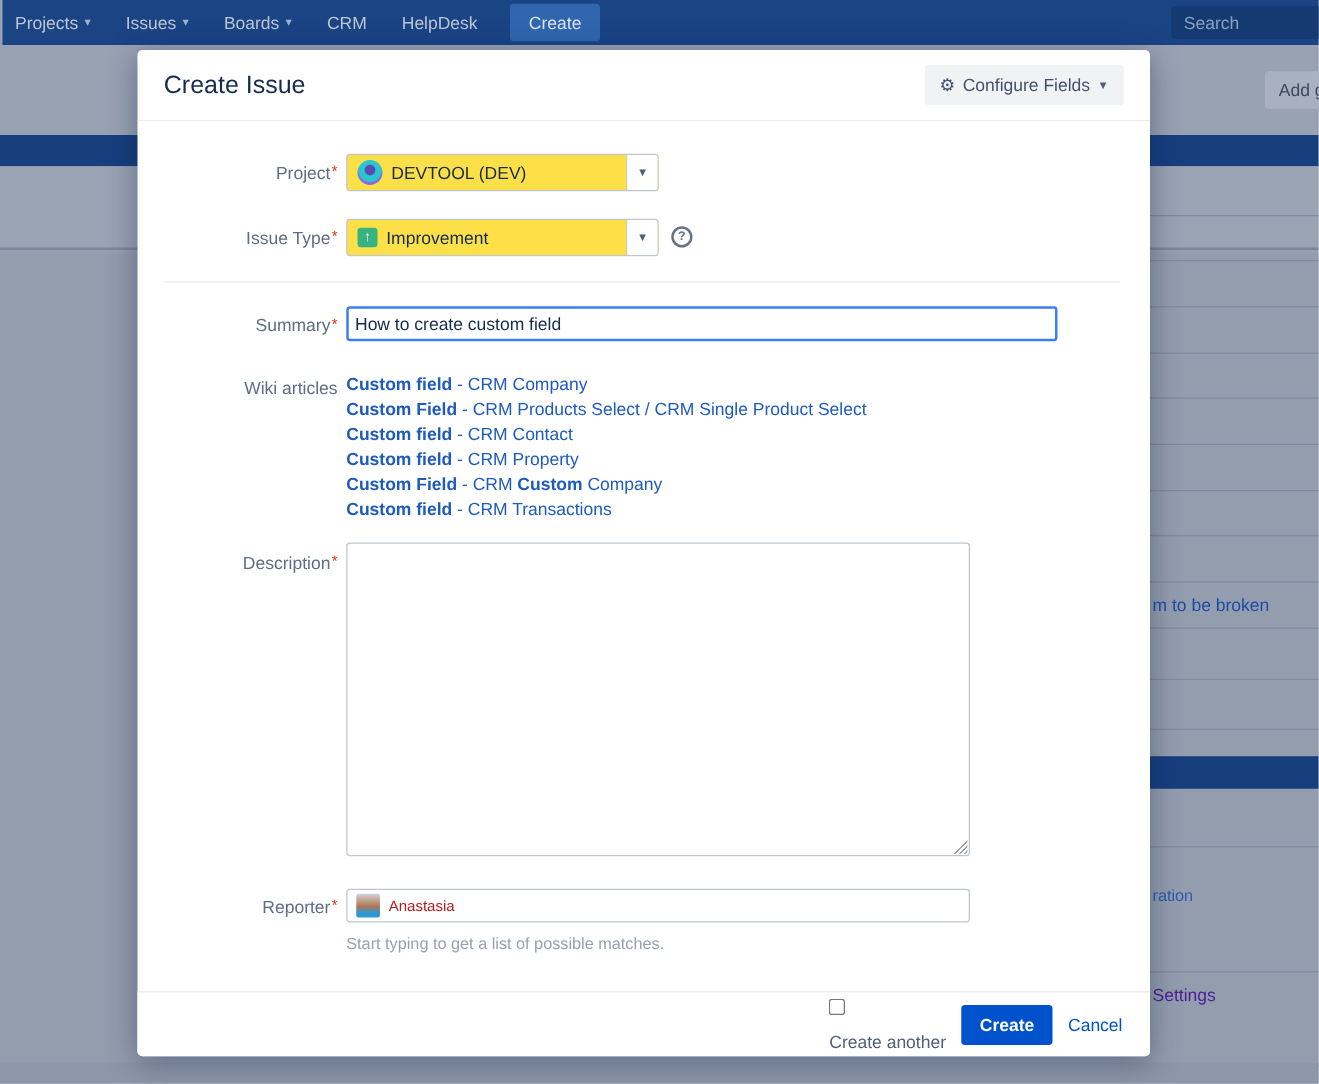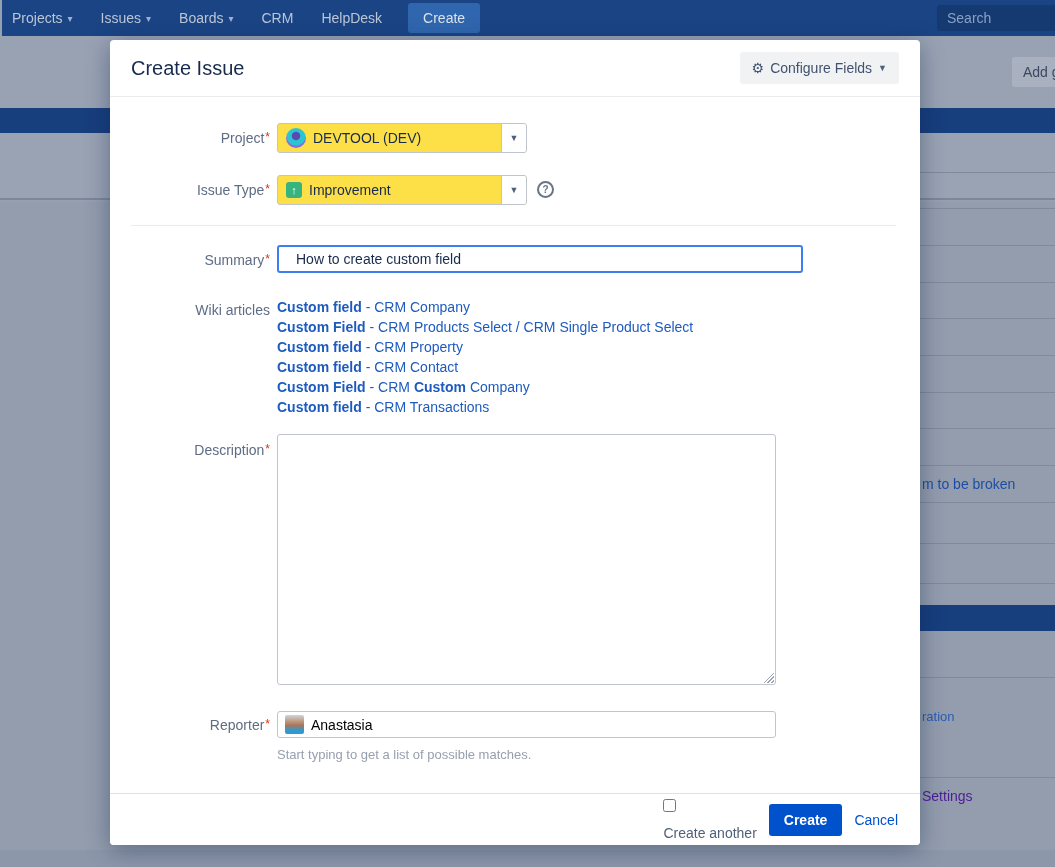--- a/index.html
+++ b/index.html
@@ -91,22 +91,22 @@
     color:#fff; font-size:11px; font-weight:bold; display:flex; align-items:center; justify-content:center; line-height:1;
   }
   .help-icon {
     position:absolute; left:427px; width:17px; height:17px; border-radius:50%;
     border:2px solid #697487; color:#697487; font-size:10px; font-weight:bold;
     display:flex; align-items:center; justify-content:center; cursor:pointer;
   }
   .section-divider { position:absolute; left:21px; right:24px; height:1px; background:#ebecf0; }
 
   .summary-input {
-    position:absolute; left:167px; width:526px; height:28px;
-    border:2px solid #3d7ef0; border-radius:3px; padding:0 17px;
+    position:absolute; left:167px; width:569px; height:28px;
+    border:2px solid #3d7ef0; border-radius:3px; padding:0 5px;
     font-size:14px; color:#172b4d; font-family:inherit; outline:none;
   }
   .wiki-list { position:absolute; left:167px; display:flex; flex-direction:column; }
   .wiki-list a { font-size:14px; line-height:20px; color:#1d5bbf; text-decoration:none; cursor:pointer; white-space:nowrap; }
   .wiki-list a b { font-weight:bold; }
 
   .desc-wrap { position:absolute; left:167px; width:499px; height:251px; }
   .desc-textarea {
     width:100%; height:100%; border:1px solid #bfc5ce; border-radius:3px;
     resize:none; font-family:inherit; font-size:14px; color:#172b4d; padding:6px 8px; outline:none;
@@ -119,21 +119,21 @@
 
   .reporter-box {
     position:absolute; left:167px; width:499px; height:27px;
     border:1px solid #bfc5ce; border-radius:3px; background:#fff;
     display:flex; align-items:center; gap:7px; padding:0 7px;
   }
   .avatar {
     width:19px; height:19px; border-radius:2px; flex:none;
     background:linear-gradient(180deg,#cdd5df 0%,#c09579 35%,#a9755e 55%,#2e9ad0 80%);
   }
-  .reporter-input { border:none; outline:none; flex:1; font-size:14px; color:#000000; font-family:inherit; }
+  .reporter-input { border:none; outline:none; flex:1; font-size:12px; color:#b91c1c; font-family:inherit; }
   .field-hint { position:absolute; left:167px; font-size:13px; color:#97a0af; }
 
   .modal-footer {
     position:absolute; left:0; bottom:0; width:100%; height:52px;
     border-top:1px solid #dfe1e6; display:flex; align-items:center;
     justify-content:flex-end; padding:0 22px; gap:12px;
     border-radius:0 0 4px 4px; background:#fff;
   }
   .create-another-wrap { display:flex; align-items:flex-start; gap:13px; color:#505f79; font-size:14px;flex-direction:column; }
   .create-another-wrap input { width:13px; height:13px; }
@@ -235,22 +235,22 @@
 
     <div class="section-divider" style="top:185px;"></div>
 
     <label class="form-label req" style="top:212px;">Summary</label>
     <input class="summary-input" style="top: 205px;" type="text" value="How to create custom field">
 
     <label class="form-label" style="top:262px;">Wiki articles</label>
     <div class="wiki-list" style="top:257px;" id="wiki-list">
         <a><b>Custom field</b><span> - CRM Company</span></a>
         <a><b>Custom Field</b><span> - CRM Products Select / CRM Single Product Select</span></a>
+        <a><b>Custom field</b><span> - CRM Contact</span></a>
         <a><b>Custom field</b><span> - CRM Property</span></a>
-        <a><b>Custom field</b><span> - CRM Contact</span></a>
         <a><b>Custom Field</b><span> - CRM </span><b>Custom</b><span> Company</span></a>
         <a><b>Custom field</b><span> - CRM Transactions</span></a>
       </div>
 
     <label class="form-label req" style="top:402px;">Description</label>
     <div class="desc-wrap" style="top:394px;">
       <textarea class="desc-textarea" value="" style=""></textarea>
       <div class="resize-handle"></div>
     </div>
 

